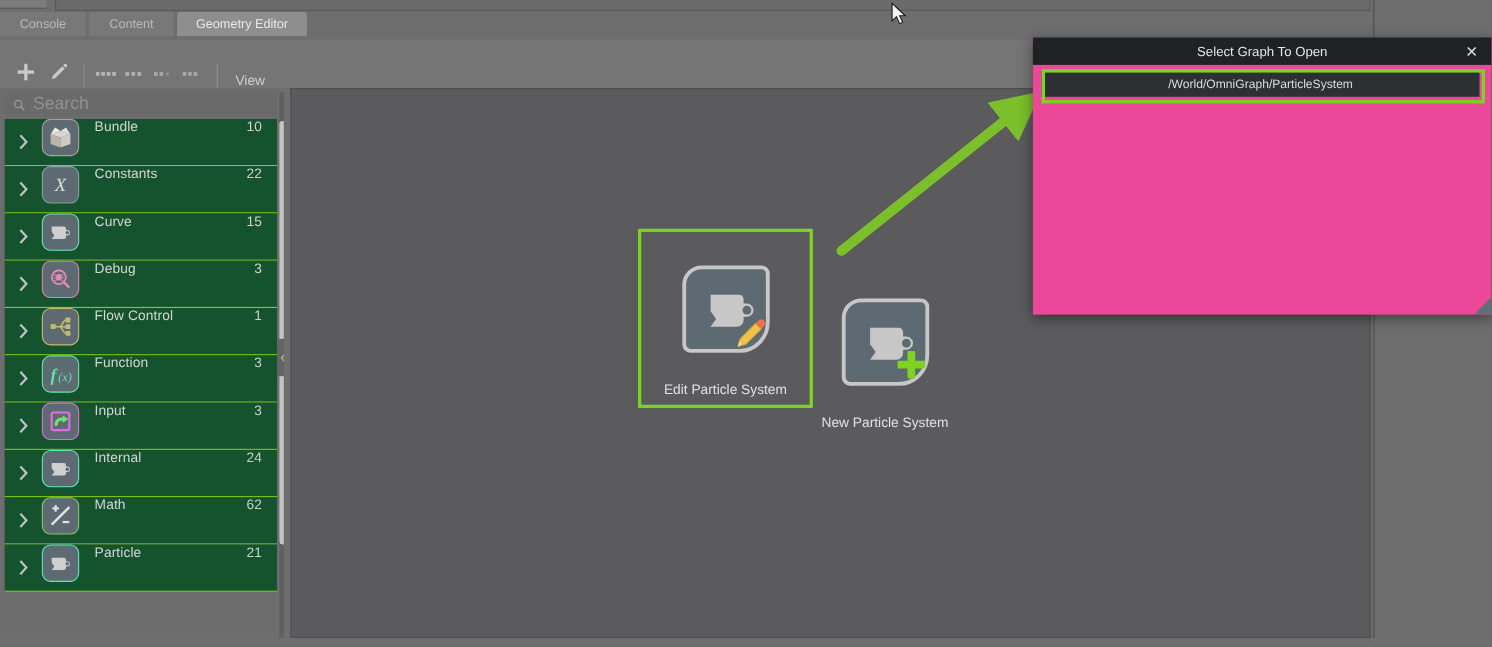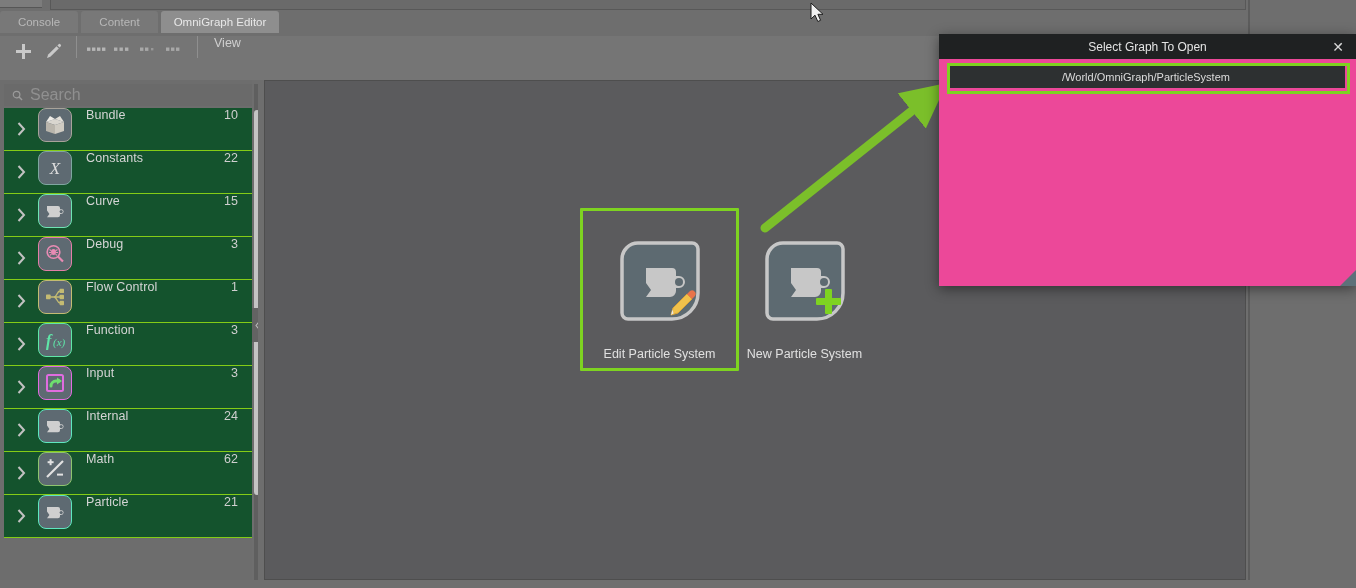--- a/index.html
+++ b/index.html
@@ -51,21 +51,21 @@
 
   .tabbar-fill {
     position: absolute; left: 0; top: 33px; width: 1246px; height: 3px;
     background: #6e6e6e;
   }
 
   
   .toolbar {
     position: absolute; left: 0; top: 36px; width: 1246px; height: 44px;
     background: #757575;
-    display: flex; align-items: flex-start;
+    display: flex; align-items: flex-end;
     padding-left: 8px; gap: 0px;
   }
   .tb-btn {
     width: 30px; height: 30px;
     display: flex; align-items: center; justify-content: center;
     cursor: pointer;
   }
   .tb-sep {
     width: 1px; height: 22px; background: #8f8f8f; margin: 0 8px;
   }
@@ -243,21 +243,21 @@
   <div class="rightcol-line"></div>
 
   <div class="tabbar">
     <div class="tab t0">
       <span>Console</span>
     </div>
     <div class="tab t1">
       <span>Content</span>
     </div>
     <div class="tab t2 active">
-      <span>OmniGraph Editor</span>
+      <span>Geometry Editor</span>
     </div>
   </div>
   <div class="tabbar-fill"></div>
 
   <div class="toolbar">
     <div class="tb-btn">
       <span class="ico-plus"></span>
     </div>
     <div class="tb-btn">
       <svg width="17" height="17" viewBox="0 0 17 17">
@@ -508,21 +508,21 @@
             <path d="M3 26 L5 19 L19 5 L24 10 L10 24 Z" fill="#f0c14b" stroke="#d9a33a" stroke-width="1"></path>
             <path d="M19 5 L24 10 L27 7 a3.6 3.6 0 0 0 -5 -5 Z" fill="#e8734a"></path>
             <path d="M3 26 L5.5 24.5 L4.5 20.5 Z" fill="#e8e8e8"></path>
           </g>
         </svg>
       </div>
       <div class="card-label">Edit Particle System</div>
       <div class="card-hl" style="left:-22px; top:-23px; width:159px; height:163px;"></div>
     </div>
 
-    <div class="card" style="left:482px; top:150px;">
+    <div class="card" style="left:482px; top:150px;justify-content:flex-end;">
       <div class="card-glyph">
         <svg width="100" height="100" viewBox="0 0 100 100">
           <path d="M28 12 H82 a6 6 0 0 1 6 6 V62 a26 26 0 0 1 -26 26 H18 a6 6 0 0 1 -6 -6 V28 a16 16 0 0 1 16 -16 Z" fill="#5d6a71" stroke="#c7c7c7" stroke-width="3.5"></path>
           <path d="M36 37 H62 a4 4 0 0 1 4 4 V45 h3 a6 6 0 0 1 0 12 h-3 v3 a6 6 0 0 1 -6 6 H36 l5 -7 l-5 -7 Z" fill="#c7c7c7"></path>
           <circle cx="69" cy="51" r="4" fill="#5d6a71"></circle>
           <g fill="#7ed321">
             <rect x="70" y="58" width="7" height="25" rx="1"></rect>
             <rect x="61" y="67" width="25" height="7" rx="1"></rect>
           </g>
         </svg>

